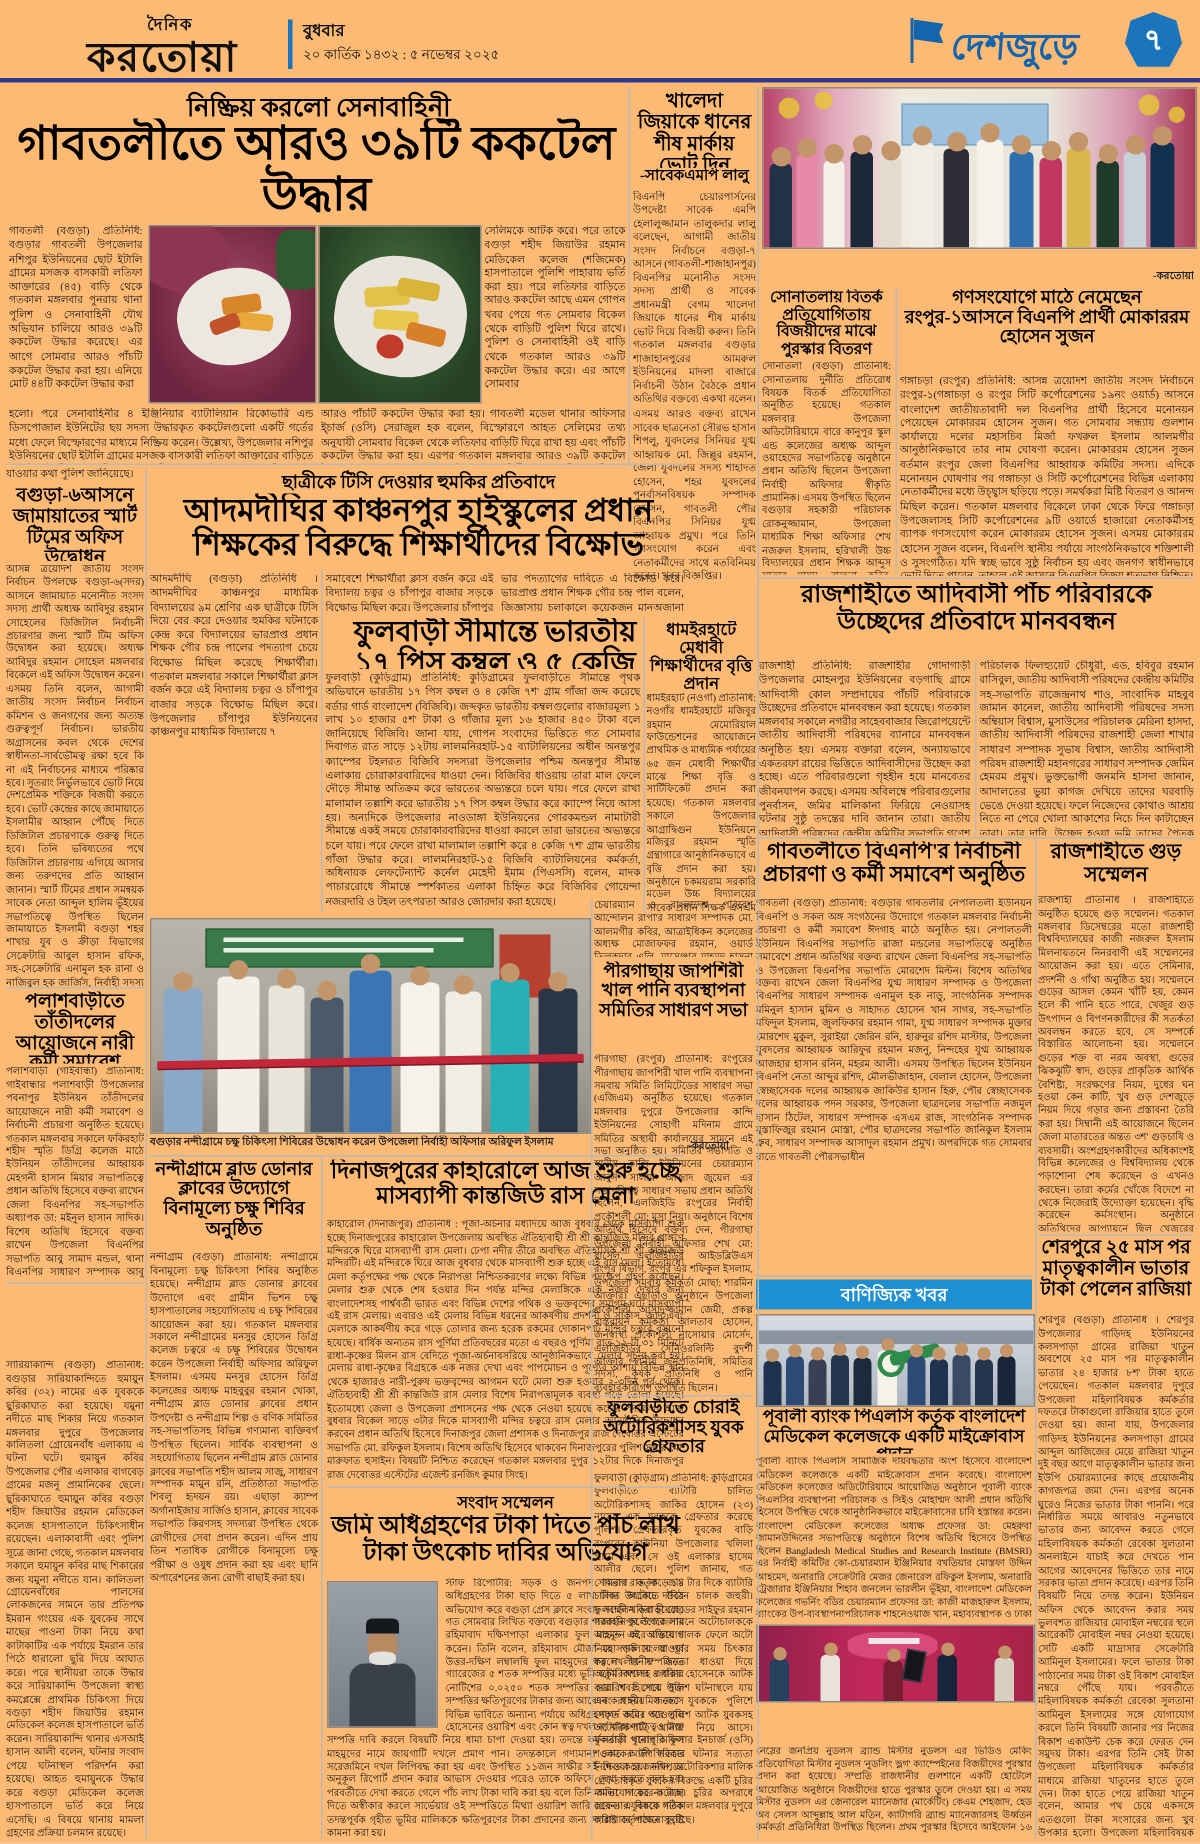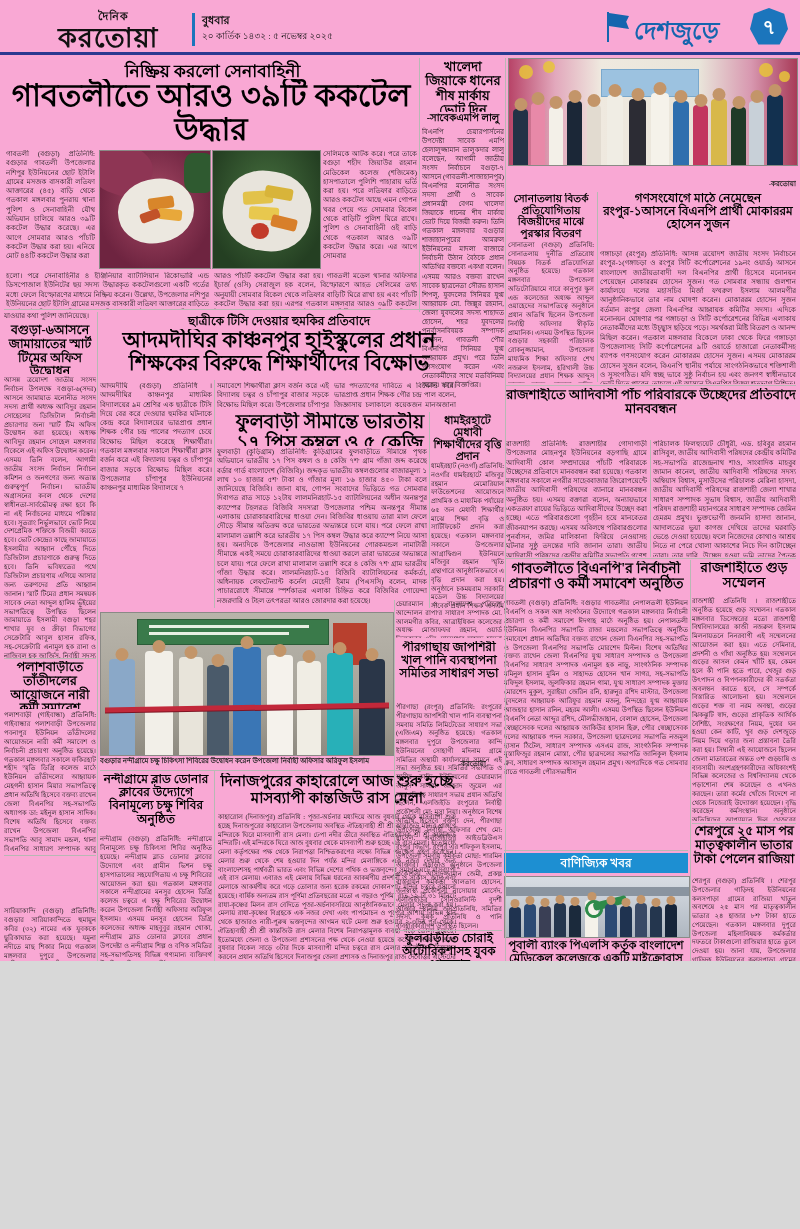--- a/index.html
+++ b/index.html
@@ -1,16 +1,16 @@
 <!DOCTYPE html>
 <html><head>
 <meta charset="utf-8">
 <style>
   html,body{margin:0;padding:0;background:#d8d8d8}
-  .page{position:relative;width:800px;height:961px;margin:0 auto;background:#f9a8d4;
+  .page{position:relative;width:800px;height:1229px;margin:0 auto;background:#fdba74;
         font-family:"Liberation Serif","DejaVu Serif",serif;color:#111;overflow:hidden}
   .abs{position:absolute}
   .hl{position:absolute;font-weight:bold;text-align:center;line-height:1.1;color:#000;overflow:hidden}
   .bd{position:absolute;font-size:7px;line-height:1.33;text-align:justify;overflow:hidden;color:#141414}
   .byl{font-weight:normal}
   .cap{position:absolute;font-size:7px;line-height:1.25;font-weight:bold;color:#222;overflow:hidden;text-align:left}
   .credit{position:absolute;right:0;bottom:0;font-size:7px;font-weight:bold}
   .vline{position:absolute;width:1px;background:#b8b8b4}
   .hline{position:absolute;height:1px;background:#b8b8b4}
   .photo{position:absolute;overflow:hidden;border:1px solid #8a8a86}
@@ -111,21 +111,21 @@
   <div class="hl" style="left:508px;top:193px;width:86px;height:46px;font-size:10.5px">সোনাতলায় বিতর্ক প্রতিযোগিতায় বিজয়ীদের মাঝে পুরস্কার বিতরণ</div>
   <div class="bd" style="left:508px;top:241px;width:86px;height:142px;font-size:6.6px">
     <span class="byl">সোনাতলা (বগুড়া) প্রতিনিধি:</span> <span>সোনাতলায় দুর্নীতি প্রতিরোধ বিষয়ক বিতর্ক প্রতিযোগিতা অনুষ্ঠিত হয়েছে। গতকাল মঙ্গলবার উপজেলা অডিটোরিয়ামে বারে কানুপুর স্কুল এন্ড কলেজের অধ্যক্ষ আব্দুল ওয়াহেদের সভাপতিত্বে অনুষ্ঠানে প্রধান অতিথি ছিলেন উপজেলা নির্বাহী অফিসার স্বীকৃতি প্রামানিক। এসময় উপস্থিত ছিলেন বগুড়ার সহকারী পরিচালক রোকনুজ্জামান, উপজেলা মাধ্যমিক শিক্ষা অফিসার শেখ নজরুল ইসলাম, হরিখালী উচ্চ বিদ্যালয়ের প্রধান শিক্ষক আব্দুস সাত্তার মাসুম, রাহেনা কবির, আব্দুর রশিদ, ফারাজুল ইসলাম ডাবলু, মতিউজ্জামান মুকুল প্রমুখ। শেষে বিজয়ীদের মাঝে পুরস্কার বিতরণ করা হয়।</span>
   </div>
 
   <div class="hl" style="left:600px;top:192px;width:196px;height:56px;font-size:12px">গণসংযোগে মাঠে নেমেছেন রংপুর-১আসনে বিএনপি প্রার্থী মোকাররম হোসেন সুজন</div>
   <div class="bd" style="left:600px;top:250px;width:196px;height:134px">
     <span class="byl">গঙ্গাচড়া (রংপুর) প্রতিনিধি:</span> <span>আসন্ন ত্রয়োদশ জাতীয় সংসদ নির্বাচনে রংপুর-১(গঙ্গাচড়া ও রংপুর সিটি কর্পোরেশনের ১৯নং ওয়ার্ড) আসনে বাংলাদেশ জাতীয়তাবাদী দল বিএনপির প্রার্থী হিসেবে মনোনয়ন পেয়েছেন মোকাররম হোসেন সুজন। গত সোমবার সন্ধ্যায় গুলশান কার্যালয়ে দলের মহাসচিব মির্জা ফখরুল ইসলাম আলমগীর আনুষ্ঠানিকভাবে তার নাম ঘোষণা করেন। মোকাররম হোসেন সুজন বর্তমান রংপুর জেলা বিএনপির আহ্বায়ক কমিটির সদস্য। এদিকে মনোনয়ন ঘোষণার পর গঙ্গাচড়া ও সিটি কর্পোরেশনের বিভিন্ন এলাকায় নেতাকর্মীদের মধ্যে উচ্ছ্বাস ছড়িয়ে পড়ে। সমর্থকরা মিষ্টি বিতরণ ও আনন্দ মিছিল করেন। গতকাল মঙ্গলবার বিকেলে ঢাকা থেকে ফিরে গঙ্গাচড়া উপজেলাসহ সিটি কর্পোরেশনের ৯টি ওয়ার্ডে হাজারো নেতাকর্মীসহ ব্যাপক গণসংযোগ করেন মোকাররম হোসেন সুজন। এসময় মোকাররম হোসেন সুজন বলেন, বিএনপি স্থানীয় পর্যায়ে সাংগঠনিকভাবে শক্তিশালী ও সুসংগঠিত। যদি স্বচ্ছ ভাবে সুষ্ঠু নির্বাচন হয় এবং জনগণ স্বাধীনভাবে ভোট দিতে পারেন, তাহলে এই আসনে বিএনপির বিজয় শতভাগ নিশ্চিত।</span>
   </div>
 
-  <div class="hl" style="left:506px;top:388px;width:290px;height:48px;font-size:13px">রাজশাহীতে আদিবাসী পাঁচ পরিবারকে উচ্ছেদের প্রতিবাদে মানববন্ধন</div>
+  <div class="hl" style="left:506px;top:388px;width:290px;height:48px;font-size:16px">রাজশাহীতে আদিবাসী পাঁচ পরিবারকে উচ্ছেদের প্রতিবাদে মানববন্ধন</div>
   <div class="bd" style="left:506px;top:440px;width:141px;height:117px">
     <span class="byl">রাজশাহী প্রতিনিধি:</span> <span>রাজশাহীর গোদাগাড়ী উপজেলার মোহনপুর ইউনিয়নের বড়গাছি গ্রামে আদিবাসী কোল সম্প্রদায়ের পাঁচটি পরিবারকে উচ্ছেদের প্রতিবাদে মানববন্ধন করা হয়েছে। গতকাল মঙ্গলবার সকালে নগরীর সাহেববাজার জিরোপয়েন্টে জাতীয় আদিবাসী পরিষদের ব্যানারে মানববন্ধন অনুষ্ঠিত হয়। এসময় বক্তারা বলেন, অন্যায়ভাবে একতরফা রায়ের ভিত্তিতে আদিবাসীদের উচ্ছেদ করা হচ্ছে। এতে পরিবারগুলো গৃহহীন হয়ে মানবেতর জীবনযাপন করছে। এসময় অবিলম্বে পরিবারগুলোর পুনর্বাসন, জমির মালিকানা ফিরিয়ে নেওয়াসহ ঘটনার সুষ্ঠু তদন্তের দাবি জানান তারা। জাতীয় আদিবাসী পরিষদের কেন্দ্রীয় কমিটির সভাপতি গণেশ মার্ডির সভাপতিত্বে মানববন্ধনে বক্তব্য দেন কেন্দ্রীয় সাধারণ সম্পাদক বিমল চন্দ্র রাজোয়াড়, বরেন্দ্র উন্নয়ন প্রচেষ্টার</span>
   </div>
   <div class="bd" style="left:653px;top:440px;width:143px;height:117px">পরিচালক ফিলহ্যুয়েট চৌধুরী, এড. হবিবুর রহমান রাসিবুল, জাতীয় আদিবাসী পরিষদের কেন্দ্রীয় কমিটির সহ-সভাপতি রাজেন্দ্রনাথ শাও, সাংবাদিক মাহবুব জামান কানেল, জাতীয় আদিবাসী পরিষদের সদস্য অম্বিয়াস বিশ্বাস, মুসাউসের পরিচালক মেরিনা হাসদা, জাতীয় আদিবাসী পরিষদের রাজশাহী জেলা শাখার সাধারণ সম্পাদক সুভাষ বিশ্বাস, জাতীয় আদিবাসী পরিষদ রাজশাহী মহানগরের সাধারণ সম্পাদক জেমিন হেমরম প্রমুখ। ভুক্তভোগী জনমনি হাসদা জানান, আদালতের ভুয়া কাগজ দেখিয়ে তাদের ঘরবাড়ি ভেঙে দেওয়া হয়েছে। ফলে নিজেদের কোথাও আশ্রয় নিতে না পেরে খোলা আকাশের নিচে দিন কাটাচ্ছেন তারা। তার দাবি, উচ্ছেদ হওয়া ভূমি তাদের পৈতৃক সম্পত্তি এবং ১৯৫০ সালের টেন্যান্সি আইনে আদিবাসীদের জমি ক্রয়ে প্রশাসনের অনুমতি প্রয়োজন হয়, এই ক্ষেত্রে অনুমতি নেওয়া হয়নি।</div>
 
   <div class="hl" style="left:504px;top:561px;width:184px;height:36px;font-size:14px">গাবতলীতে বিএনপি'র নির্বাচনী প্রচারণা ও কর্মী সমাবেশ অনুষ্ঠিত</div>
   <div class="bd" style="left:504px;top:599px;width:184px;height:249px;font-size:6.7px">
     <span class="byl">গাবতলী (বগুড়া) প্রতিনিধি:</span> <span>বগুড়ার গাবতলীর নেপালতলী ইউনিয়ন বিএনপি ও সকল অঙ্গ সংগঠনের উদ্যোগে গতকাল মঙ্গলবার নির্বাচনী প্রচারণা ও কর্মী সমাবেশ ঈদগাহ মাঠে অনুষ্ঠিত হয়। নেপালতলী ইউনিয়ন বিএনপির সভাপতি রাজা মন্ডলের সভাপতিত্বে অনুষ্ঠিত সমাবেশে প্রধান অতিথির বক্তব্য রাখেন জেলা বিএনপির সহ-সভাপতি ও উপজেলা বিএনপির সভাপতি মোরশেদ মিল্টন। বিশেষ অতিথির বক্তব্য রাখেন জেলা বিএনপির যুগ্ম সাধারণ সম্পাদক ও উপজেলা বিএনপির সাধারণ সম্পাদক এনামুল হক নাড়ু, সাংগঠনিক সম্পাদক মমিনুল হাসান মুমিন ও সাহাদত হোসেন খান সাগর, সহ-সভাপতি মফিদুল ইসলাম, জুলফিকার রহমান গামা, যুগ্ম সাধারণ সম্পাদক মুক্তার মোরশেদ মুকুল, সুরাইয়া জেরিন রনি, হারুনুর রশিদ মাস্টার, উপজেলা যুবদলের আহ্বায়ক আরিফুর রহমান মজনু, নিন্দহের যুগ্ম আহ্বায়ক আজহার হাসান রনিন, মহরম আলী। এসময় উপস্থিত ছিলেন ইউনিয়ন বিএনপি নেতা আব্দুর রশিদ, মৌলভীজাহান, বেলাল হোসেন, উপজেলা স্বেচ্ছাসেবক দলের আহ্বায়ক জাকিউর হাসান হিরু, পৌর স্বেচ্ছাসেবক দলের আহ্বায়ক পদন সরকার, উপজেলা ছাত্রদলের সভাপতি নজমুল হাসান ঠিটেল, সাধারণ সম্পাদক এসএম রাজ, সাংগঠনিক সম্পাদক মুস্তাফিজুর রহমান মোস্তা, পৌর ছাত্রদলের সভাপতি জানিকুল ইসলাম ধ্রুব, সাধারণ সম্পাদক আসাদুল রহমান প্রমুখ। অপরদিকে গত সোমবার রাতে গাবতলী পৌরসভাধীন</span>
   </div>
 

